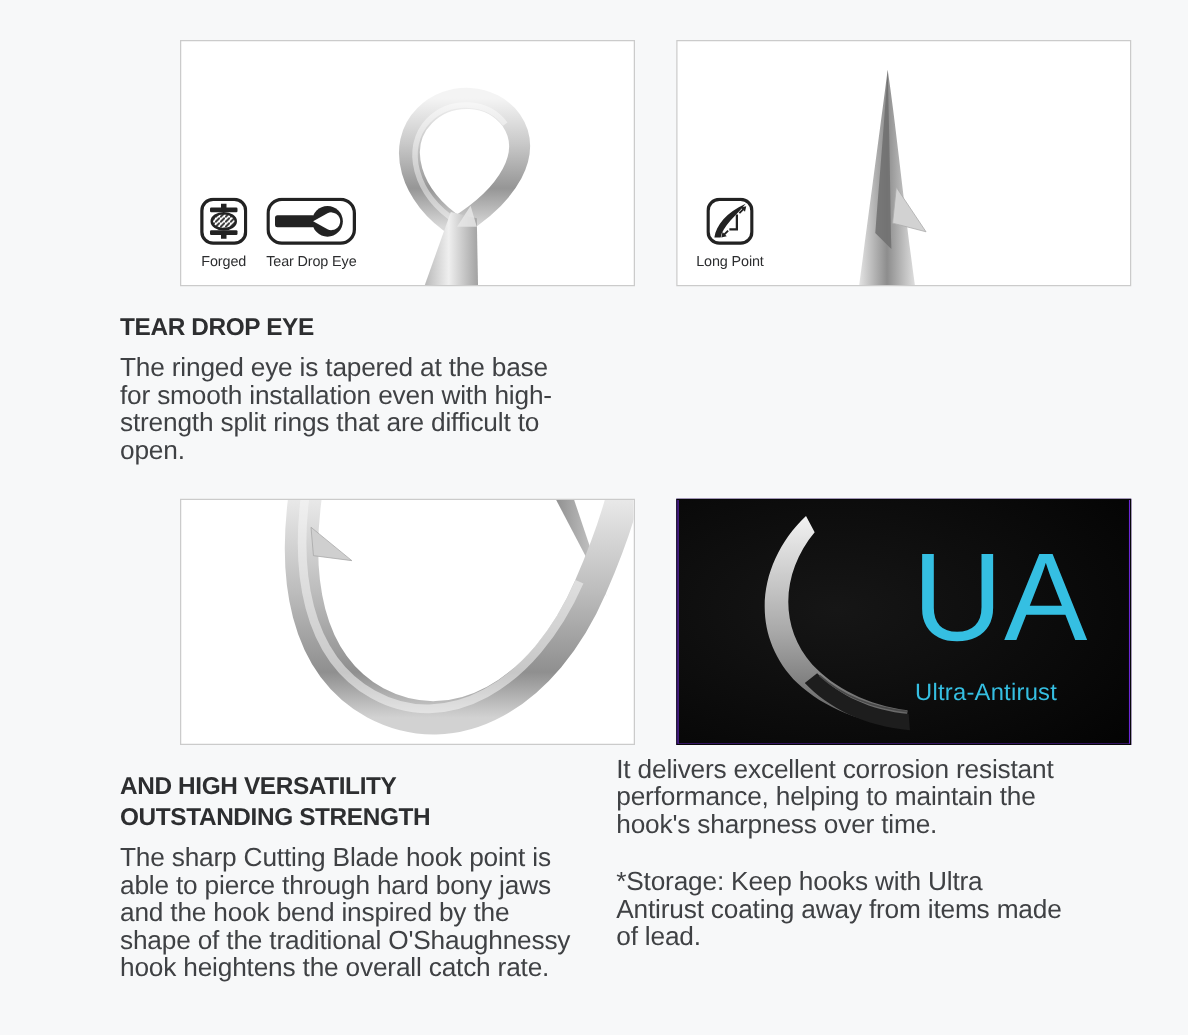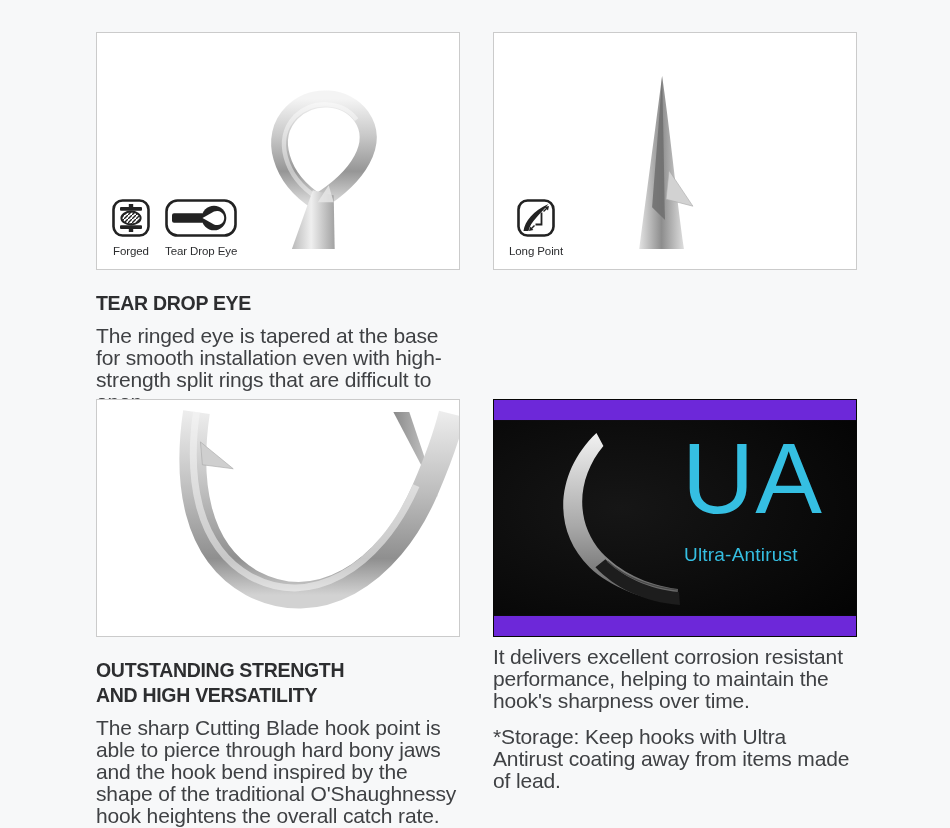--- a/index.html
+++ b/index.html
@@ -10,42 +10,42 @@
     -webkit-font-smoothing:antialiased;
     overflow:hidden;
   }
   .grid{
     position:absolute;left:96px;top:32px;width:761px;
     display:grid;grid-template-columns:364px 364px;column-gap:33px;
     grid-template-rows:367px auto;
   }
   .cell{position:relative;}
   .figure{
-    position:relative;width:364px;height:238px;box-sizing:border-box;
-    background:#ffffff;border:1px solid #cbcbcb;overflow:hidden;
+    position:relative;width:364px;height:197px;box-sizing:border-box;
+    background:#ffffff;border:1px solid #cbcbcb;overflow:hidden;margin-left:48px;
   }
   .figure--dark{background:#6d28d9;border-color:#060606;}
   .figure svg.art{position:absolute;left:0;top:0;width:100%;height:100%;display:block;}
   .badges{
     position:absolute;left:15px;bottom:11px;display:flex;gap:15px;align-items:flex-end;
   }
   .badge{display:flex;flex-direction:column;align-items:center;gap:8px;}
   .badge-label{
     font-size:11.5px;color:#2c2d2f;letter-spacing:-0.1px;white-space:nowrap;line-height:13px;
   }
   .title{
     margin-top:21px;
     font-size:19.5px;font-weight:bold;line-height:25px;
     color:#2d2e30;letter-spacing:-0.3px;
   }
   .para{
     margin:9px 0 0 0;width:363px;
     font-size:21px;line-height:22px;color:#3f4144;letter-spacing:-0.15px;
   }
-  .para + .para{margin-top:14px;}
+  .para + .para{margin-top:24px;}
   .ua-mark{
     position:absolute;left:188px;top:28px;
     font-size:100px;line-height:1;font-weight:200;
     color:#35bfe2;letter-spacing:1px;white-space:nowrap;
   }
   .ua-sub{
     position:absolute;left:190px;top:144px;
     font-size:19px;color:#35bfe2;letter-spacing:0.2px;white-space:nowrap;
   }
 </style>
@@ -155,22 +155,22 @@
             <stop offset="1" stop-color="#d5d5d5"></stop>
           </linearGradient>
         </defs>
         <polygon points="298,-8 314,-8 343,78" fill="url(#steelE)"></polygon>
         <path d="M 100,-8 C 90,60 98,132 156,164 C 220,198 292,158 330,70 C 340,47 350,22 357,-6" fill="none" stroke="url(#steelD)" stroke-width="27"></path>
         <path d="M 100,-8 C 91,55 99,126 154,157 C 213,190 283,152 321,66" fill="none" stroke="#f6f6f6" stroke-width="7" opacity="0.55"></path>
         <path d="M 104,22 L 137,49 L 106,45 Z" fill="#cfcfcf" stroke="#a5a5a5" stroke-width="0.6"></path>
       </svg>
     </div>
     <div class="title">
+      <div>AND HIGH VERSATILITY</div>
       <div>OUTSTANDING STRENGTH</div>
-      <div>AND HIGH VERSATILITY</div>
     </div>
     <p class="para">The sharp Cutting Blade hook point is able to pierce through hard bony jaws and the hook bend inspired by the shape of the traditional O'Shaughnessy hook heightens the overall catch rate.</p>
   </div>
 
   <div class="cell">
     <div class="figure figure--dark">
       <svg class="art" viewBox="0 0 364 197">
         <defs>
           <radialGradient id="vig" cx="0.35" cy="0.45" r="0.9">
             <stop offset="0" stop-color="#161616"></stop>

